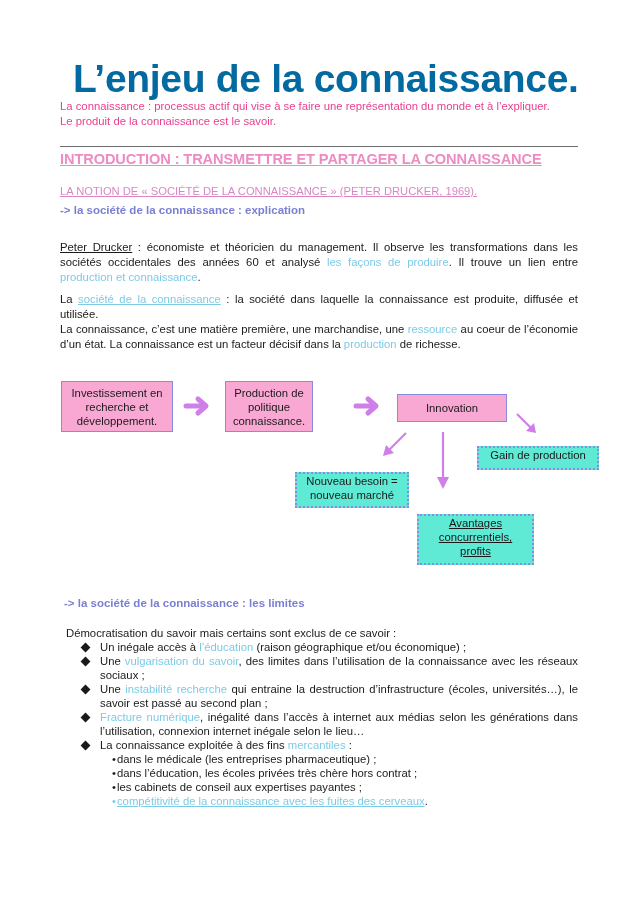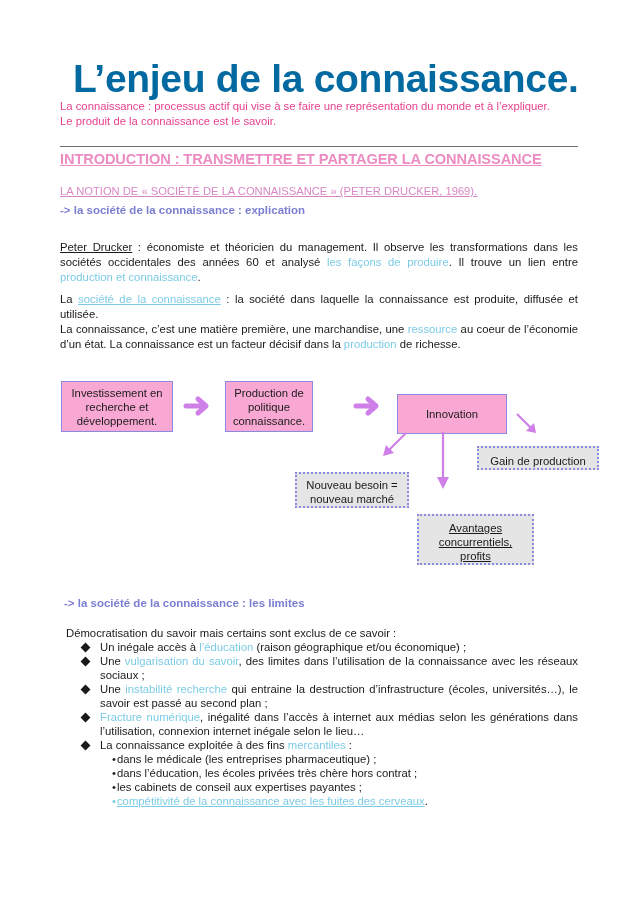--- a/index.html
+++ b/index.html
@@ -38,23 +38,23 @@
     .hl { color: #7ccbe6; }
     .u { text-decoration: underline; }
 
     
     .box {
       position: absolute; border: 1.5px solid #8a8ae0; background: #f9a8d4;
       font-size: 11.3px; line-height: 14px; text-align: center; color: #1a1a1a;
       display: flex; align-items: center; justify-content: center;
     }
     .dbox {
-      position: absolute; border: 2.5px dotted #8a8ae0; background: #e5e5e5;
+      position: absolute; border: 2.5px dotted #8a8ae0; background: #5eead4;
       font-size: 11.3px; line-height: 14px; text-align: center; color: #1a1a1a;
-      display: flex; align-items: flex-end; justify-content: center;
+      display: flex; align-items: flex-start; justify-content: center;
     }
     svg.arrow { position: absolute; overflow: visible; }
 
     .list { position: absolute; left: 60px; top: 626px; width: 518px; font-size: 11.3px; line-height: 14px; }
     .list .intro { padding-left: 6px; }
     .list ul { list-style: none; }
     .list li.b1 { position: relative; padding-left: 40px; text-align: justify; }
     .list li.b1 .diamond {
       position: absolute; left: 22px; top: 4px; width: 7px; height: 7px; background: #1a1a1a;
       transform: rotate(45deg);
@@ -107,21 +107,21 @@
     <div>politique</div>
     <div>connaissance.</div>
   </div>
 </div>
 
 <svg class="arrow" style="left:354px; top:396px;" width="30" height="20">
   <line x1="2" y1="10" x2="20" y2="10" stroke="#cf7fe8" stroke-width="5" stroke-linecap="round"></line>
   <polyline points="14,3 22,10 14,17" fill="none" stroke="#cf7fe8" stroke-width="5" stroke-linecap="round" stroke-linejoin="round"></polyline>
 </svg>
 
-<div class="box" style="left:397px; top:394px; width:110px; height:40px;">
+<div class="box" style="left:397px; top:394px; width:110px; height:28px;">
   <span>Innovation</span>
 </div>
 
 <svg class="arrow" style="left:515px; top:412px;" width="25" height="25">
   <line x1="2" y1="2" x2="18" y2="18" stroke="#cf7fe8" stroke-width="2.2"></line>
   <polygon points="21,21 11,19 19,11" fill="#cf7fe8"></polygon>
 </svg>
 
 <svg class="arrow" style="left:381px; top:431px;" width="28" height="28">
   <line x1="25" y1="2" x2="6" y2="21" stroke="#cf7fe8" stroke-width="2.2"></line>

